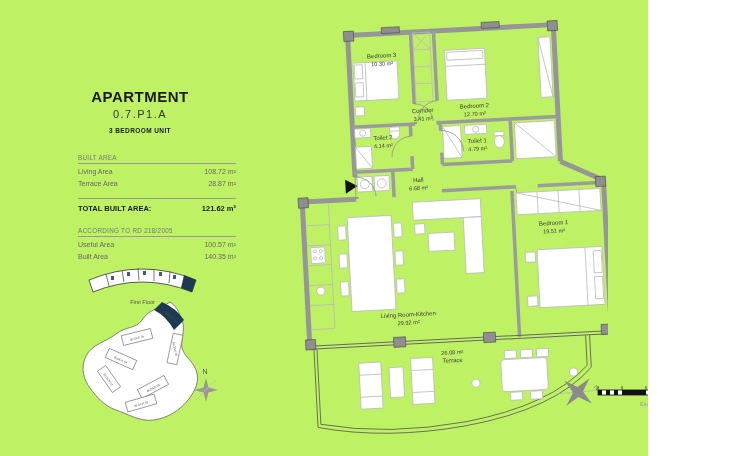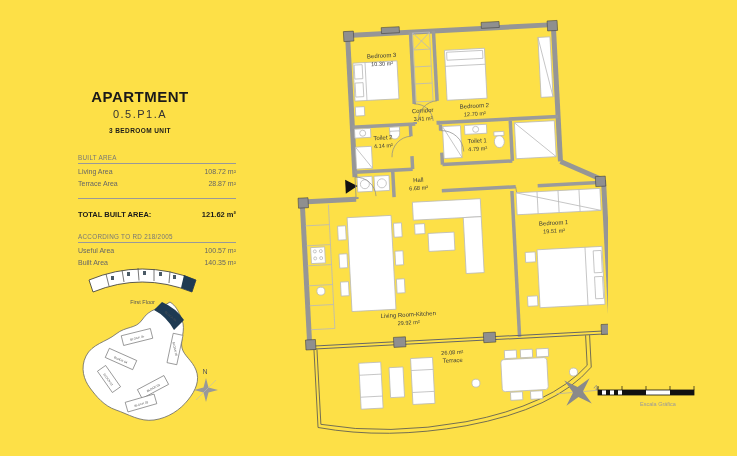--- a/index.html
+++ b/index.html
@@ -1,29 +1,29 @@
 <!DOCTYPE html>
 <html><head>
 <meta charset="utf-8">
 <style>
   html,body{margin:0;padding:0;background:#fff;}
-  #stage{position:relative;width:737px;height:456px;background:#fde047;overflow:hidden;
+  #stage{position:relative;width:648px;height:456px;background:#bef264;overflow:hidden;
          font-family:"Liberation Sans",sans-serif;color:#333;}
   .abs{position:absolute;}
   
   .title-block{left:70px;top:88px;width:140px;text-align:center;}
   .t-apartment{font-size:15px;font-weight:bold;letter-spacing:.5px;color:#1a1a1a;}
   .t-code{font-size:17px;font-weight:400;letter-spacing:2px;color:#222;margin-top:3px;}
   .t-ref{font-size:11px;letter-spacing:1.5px;color:#333;margin-top:3px;}
   .t-type{font-size:6.5px;font-weight:bold;letter-spacing:.4px;color:#1a1a1a;margin-top:7px;}
   .areas{left:78px;top:154px;width:158px;font-size:7px;color:#666;}
   .a-head{font-size:6.3px;color:#777;letter-spacing:.3px;border-bottom:1px solid #999;padding-bottom:2px;}
   .a-row{display:flex;justify-content:space-between;padding:4px 0 1px 0;}
   .a-total{display:flex;justify-content:space-between;border-top:1px solid #999;margin-top:10px;
-           padding-top:11px;font-weight:bold;font-size:7.5px;color:#1a1a1a;}
+           padding-top:5px;font-weight:bold;font-size:7.5px;color:#1a1a1a;}
   .a-head2{margin-top:14px;}
   .keylabel{left:85px;top:299px;width:115px;text-align:center;font-size:5.5px;color:#555;}
   .scalelabel{font-size:5.5px;fill:#9a9a9a;}
   svg text{font-family:"Liberation Sans",sans-serif;}
   .roomname{font-size:6px;fill:#3a3a3a;text-anchor:middle;}
   .roomarea{font-size:5.6px;fill:#3a3a3a;text-anchor:middle;}
   .wallO{stroke:#969696;stroke-width:5;fill:none;stroke-linecap:butt;}
   .wallI{stroke:#9b9b9b;stroke-width:3.5;fill:none;stroke-linecap:butt;}
   .furn{stroke:#b9b9b9;stroke-width:.8;fill:none;}
   .furnF{stroke:#b9b9b9;stroke-width:.8;fill:#fff;}
@@ -33,21 +33,21 @@
   .blockR{fill:#fff;stroke:#666;stroke-width:.6;}
   .blockT{font-size:3px;fill:#555;text-anchor:middle;}
 </style>
 </head>
 <body>
 
 <div id="stage">
 
   <div class="abs title-block">
     <div class="t-apartment">APARTMENT</div>
-    <div class="t-ref">0.5.P1.A</div>
+    <div class="t-ref">0.7.P1.A</div>
     <div class="t-type">3 BEDROOM UNIT</div>
   </div>
 
   <div class="abs areas">
     <div class="a-head">BUILT AREA</div>
     <div class="a-row">
       <span>Living Area</span>
       <span>108.72 m²</span>
     </div>
     <div class="a-row">

